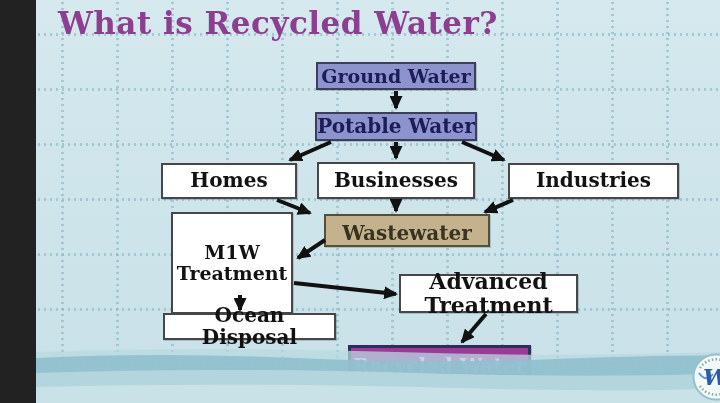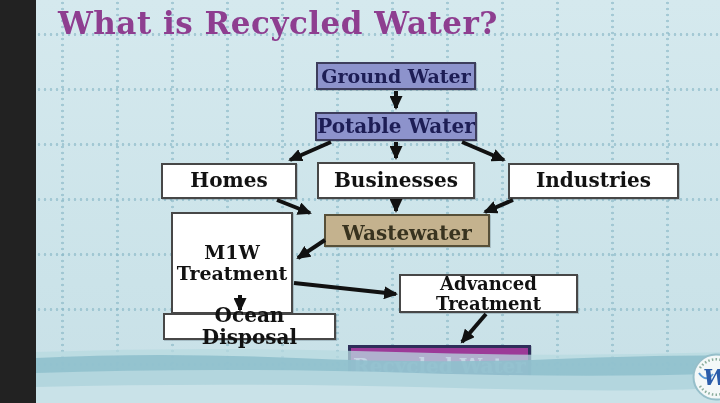--- a/index.html
+++ b/index.html
@@ -31,21 +31,21 @@
   .node.tan{background:#c4b28e;border-color:#564f38;color:#38331f;}
   .node.magenta{background:#9c3a98;border:3px solid #2e2e5a;color:#f2c8ee;font-size:20px;}
   .n-ground    {left:280px;top:62px; width:160px;height:28px;}
   .n-potable   {left:279px;top:112px;width:162px;height:29px;font-size:20px;}
   .n-homes     {left:125px;top:163px;width:136px;height:36px;font-size:20px;}
   .n-businesses{left:281px;top:162px;width:158px;height:37px;font-size:20px;}
   .n-industries{left:472px;top:163px;width:171px;height:36px;font-size:20px;align-items:center;}
   .n-wastewater{left:288px;top:214px;width:166px;height:33px;font-size:20px;align-items:flex-end;}
   .n-m1w       {left:135px;top:212px;width:122px;height:102px;padding:0 8px;}
   .n-ocean     {left:127px;top:313px;width:173px;height:27px;font-size:20px;justify-content:center;}
-  .n-advanced  {left:363px;top:274px;width:179px;height:39px;font-size:18px;padding:12px 14px;}
+  .n-advanced  {left:363px;top:274px;width:179px;height:39px;font-size:22px;padding:12px 14px;}
   .n-recycled  {left:312px;top:345px;width:183px;height:43px;}
   .arrows{position:absolute;left:0;top:0;pointer-events:none;}
   .waves{position:absolute;left:0;top:343px;pointer-events:none;}
   .logo{position:absolute;left:655px;top:352px;width:50px;height:50px;}
 </style>
 </head>
 <body>
 
 <div class="slide">
 

